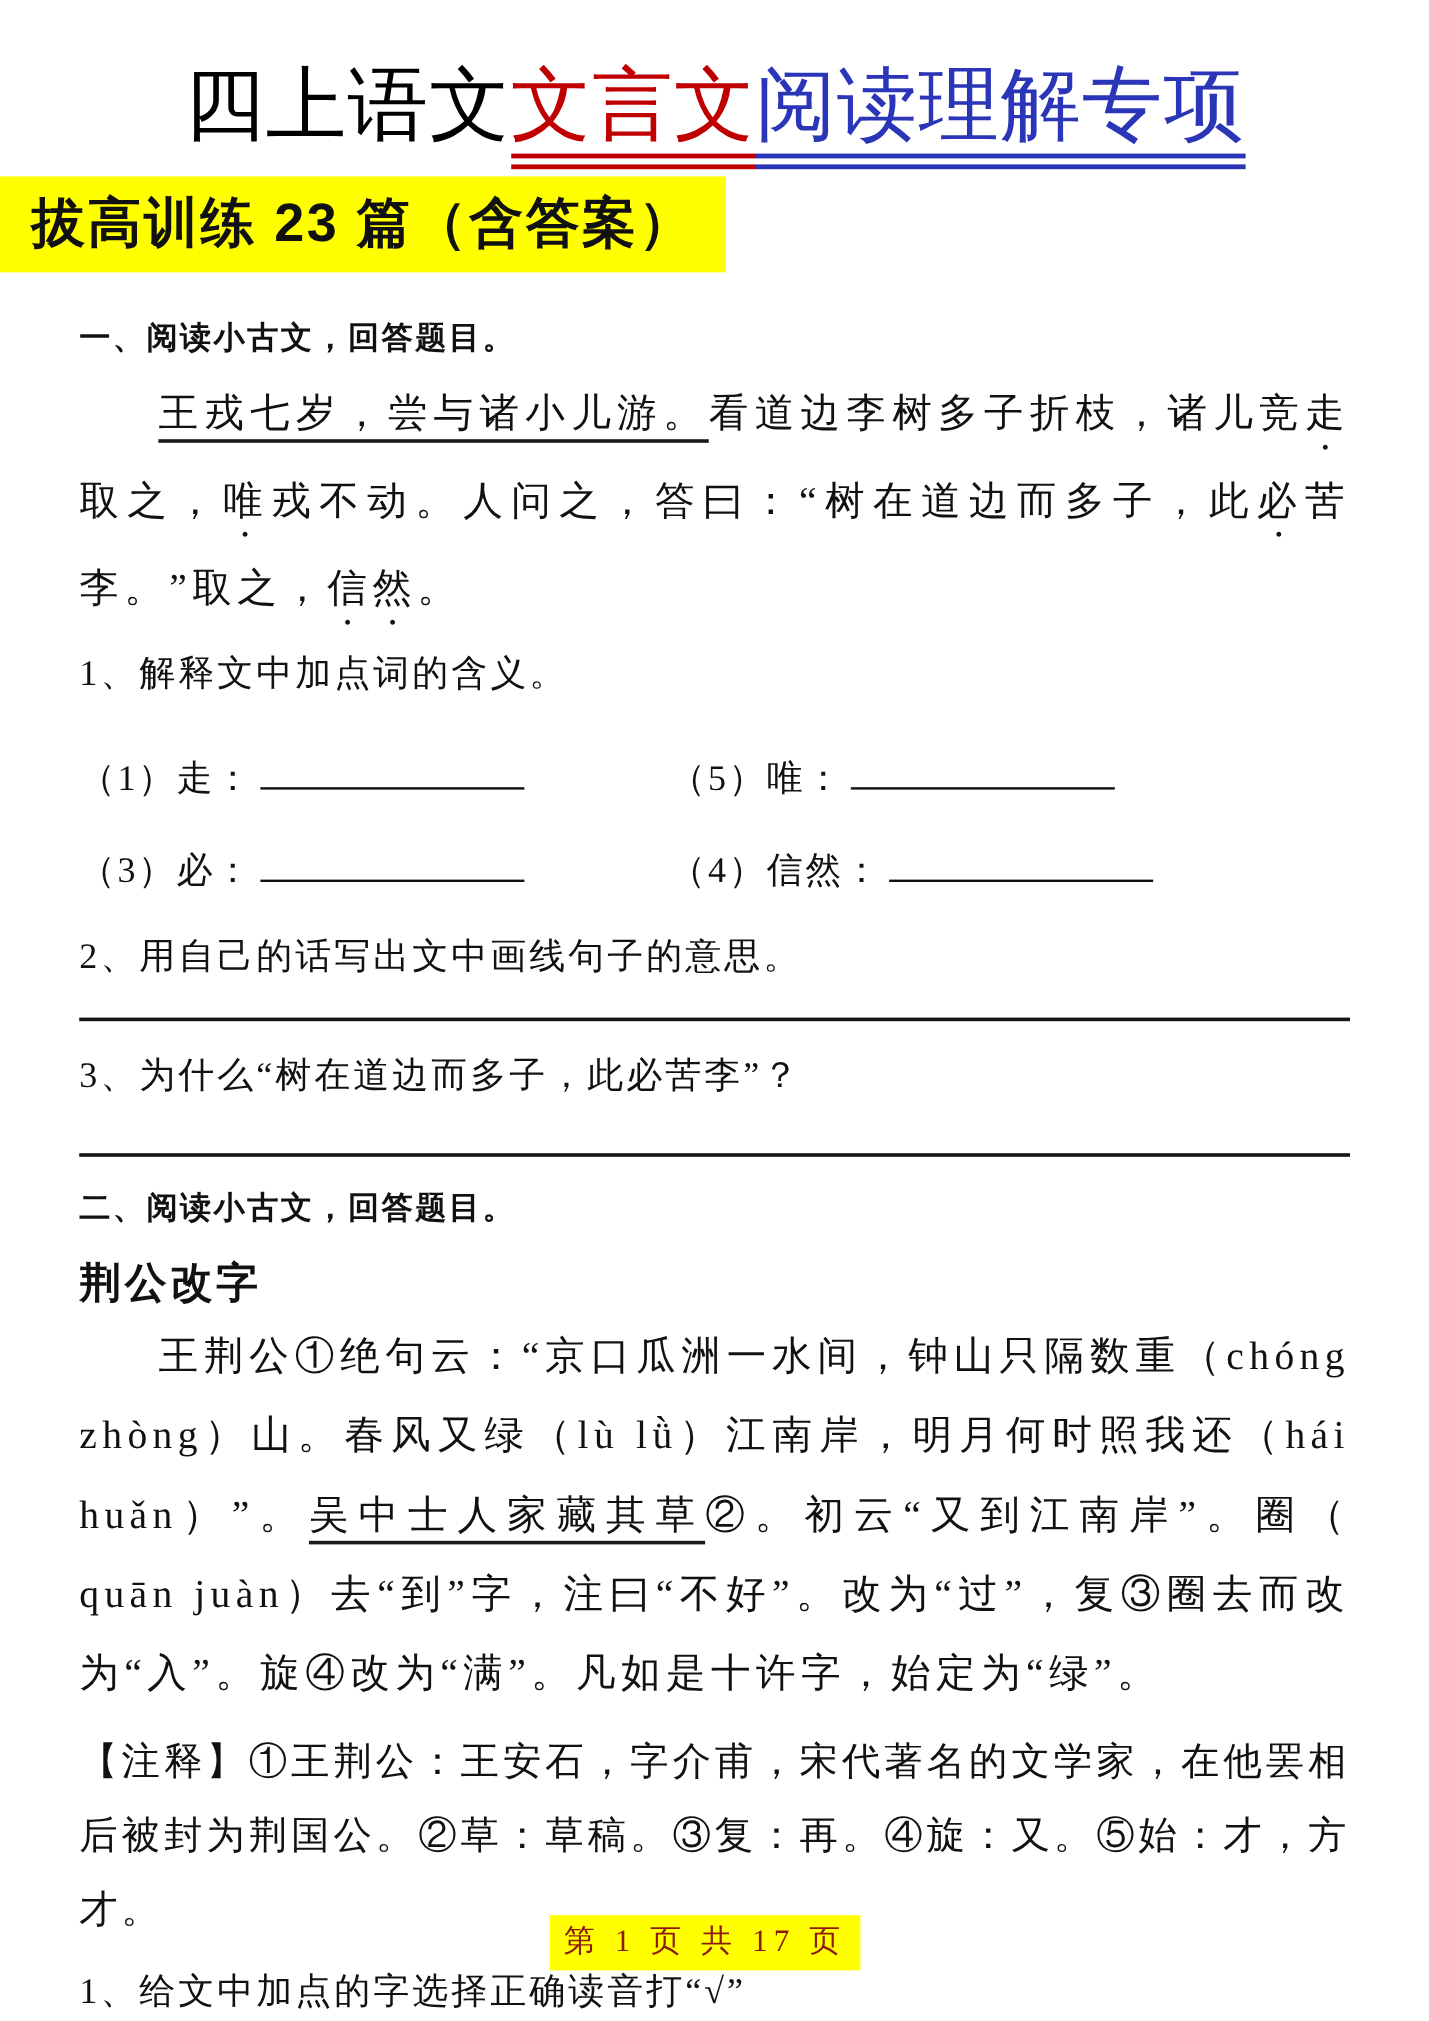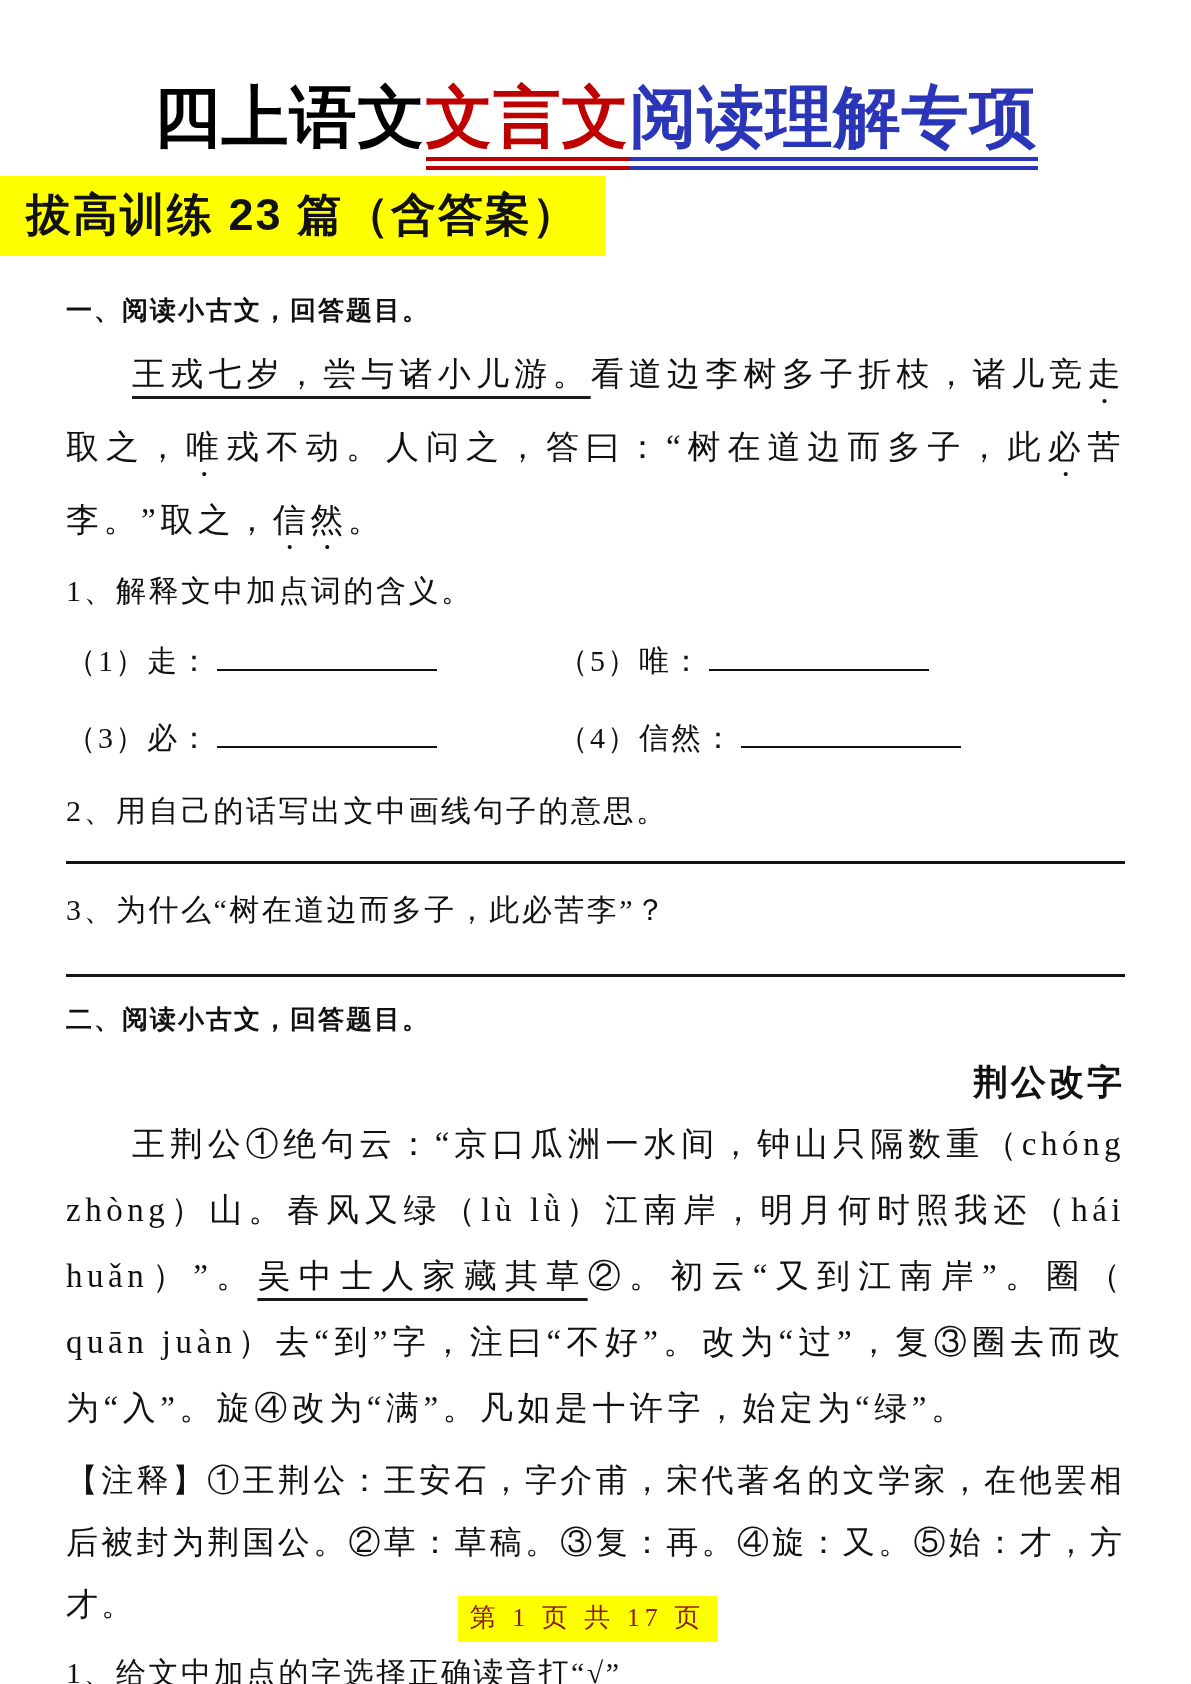--- a/index.html
+++ b/index.html
@@ -14,24 +14,24 @@
   .page{
     position:relative;
     width:1191px;height:1684px;
     margin:0 auto;
     background:#ffffff;
     overflow:hidden;
     color:#111;
     font-family:"Liberation Serif","DejaVu Serif",serif;
   }
   .title{
-    margin-top:73px;
+    margin-top:44px;
     text-align:center;
     font-family:"Liberation Sans","DejaVu Sans",sans-serif;
-    font-weight:700;
+    font-weight:400;
     font-size:67px;
     line-height:1.3;
     letter-spacing:1px;
     white-space:nowrap;
   }
   .t-black{color:#000000;}
   .t-red{color:var(--title-red);border-bottom:13px double var(--title-red);padding-bottom:3px;}
   .t-blue{color:var(--title-blue);border-bottom:13px double var(--title-blue);padding-bottom:3px;}
   .subtitle-row{text-align:left;margin-top:16px;}
   .subtitle{
@@ -74,21 +74,21 @@
     text-emphasis-position:under right;
   }
   .question{
     margin-top:12px;
     font-size:30px;
     line-height:44px;
     letter-spacing:2.5px;
   }
   .q-gap{margin-top:30px;}
   .blank-grid{
-    margin-top:24px;
+    margin-top:40px;
     display:grid;
     grid-template-columns:492px auto;
     row-gap:32px;
   }
   .blank-item{font-size:30px;letter-spacing:2px;white-space:nowrap;}
   .blank-line{
     display:inline-block;
     width:220px;height:34px;
     border-bottom:2.5px solid #111;
     margin-left:6px;
@@ -97,21 +97,21 @@
   .answer-line{
     margin-top:28px;
     border-top:3px solid var(--ink);
     height:0;
   }
   .answer-line.second{margin-top:42px;}
   .q3{margin-top:24px;}
   .sec2-head{margin-top:20px;}
   .passage-title{
     margin-top:18px;
-    text-align:right;
+    text-align:left;
     font-size:35px;
     font-weight:700;
     letter-spacing:3px;
     line-height:48px;
   }
   .notes{
     margin-top:8px;
     font-size:32px;
     line-height:62px;
     letter-spacing:3px;

